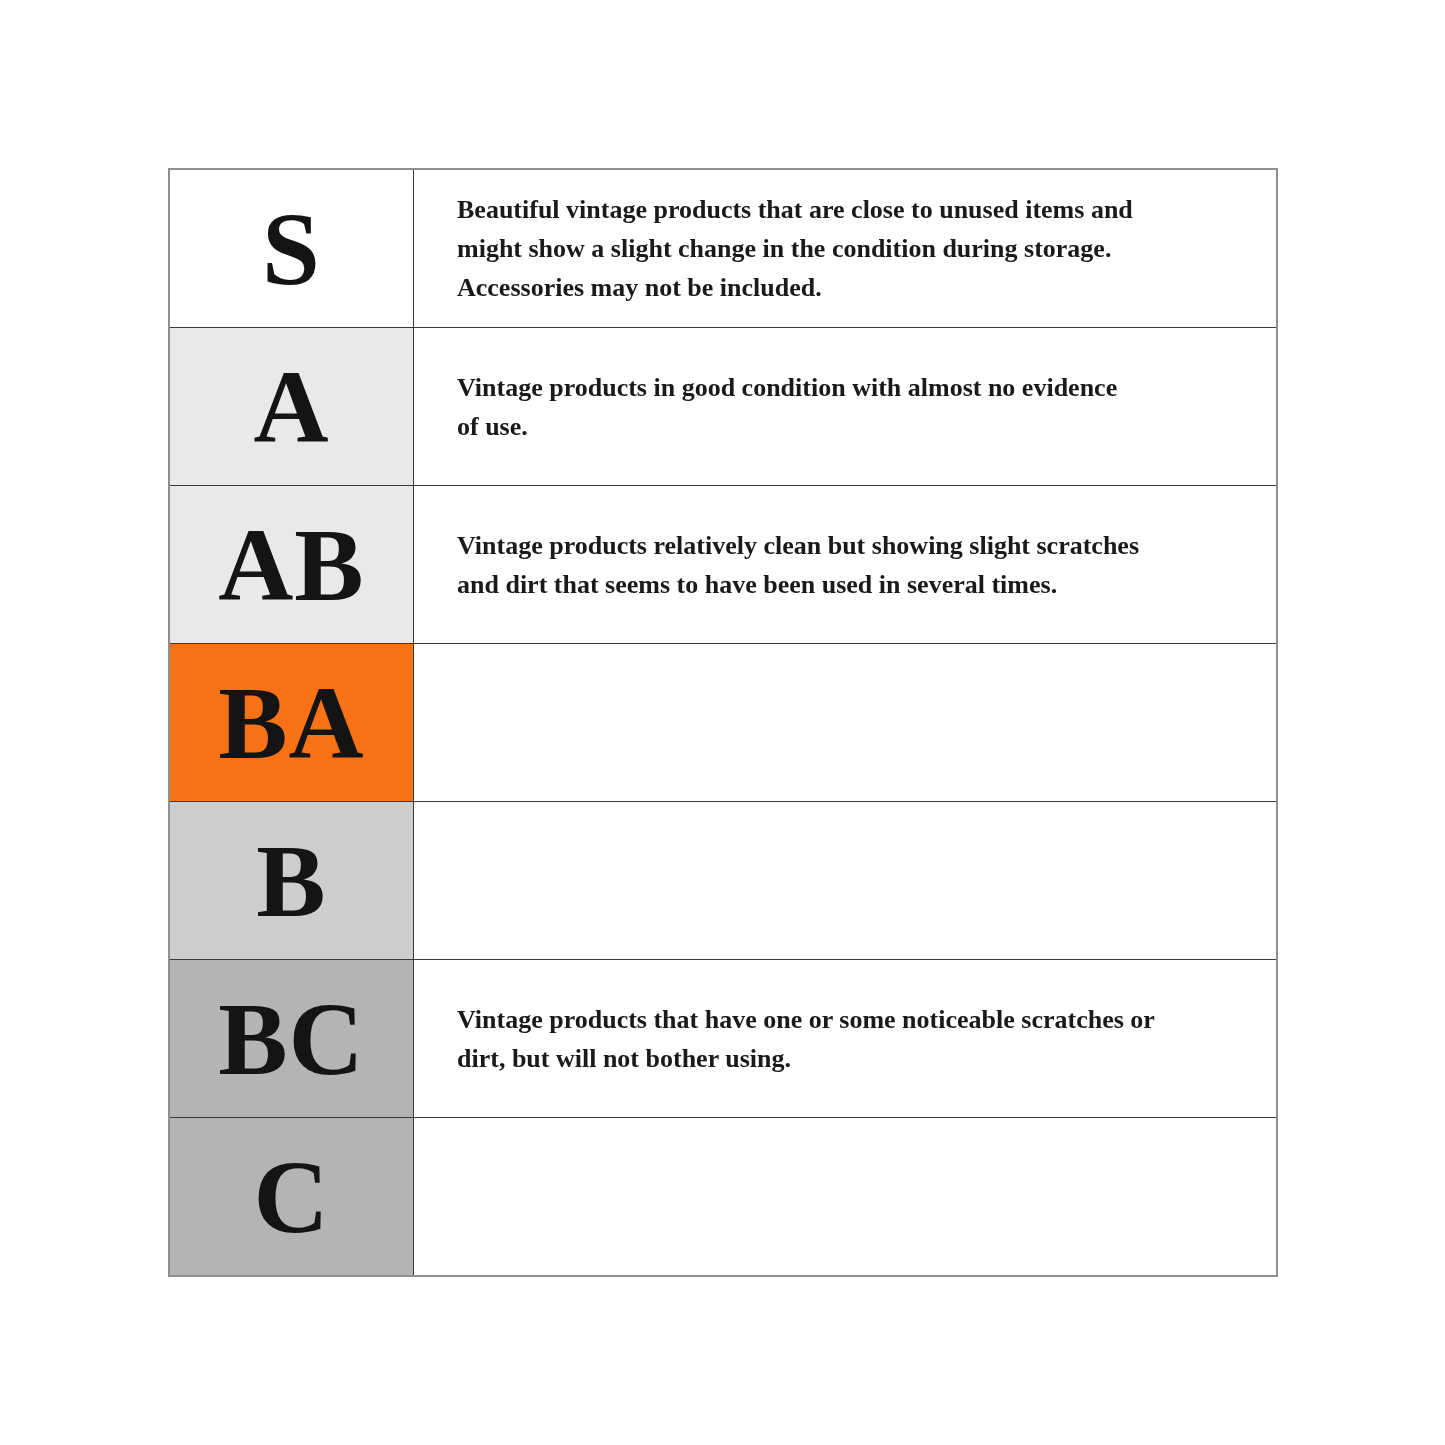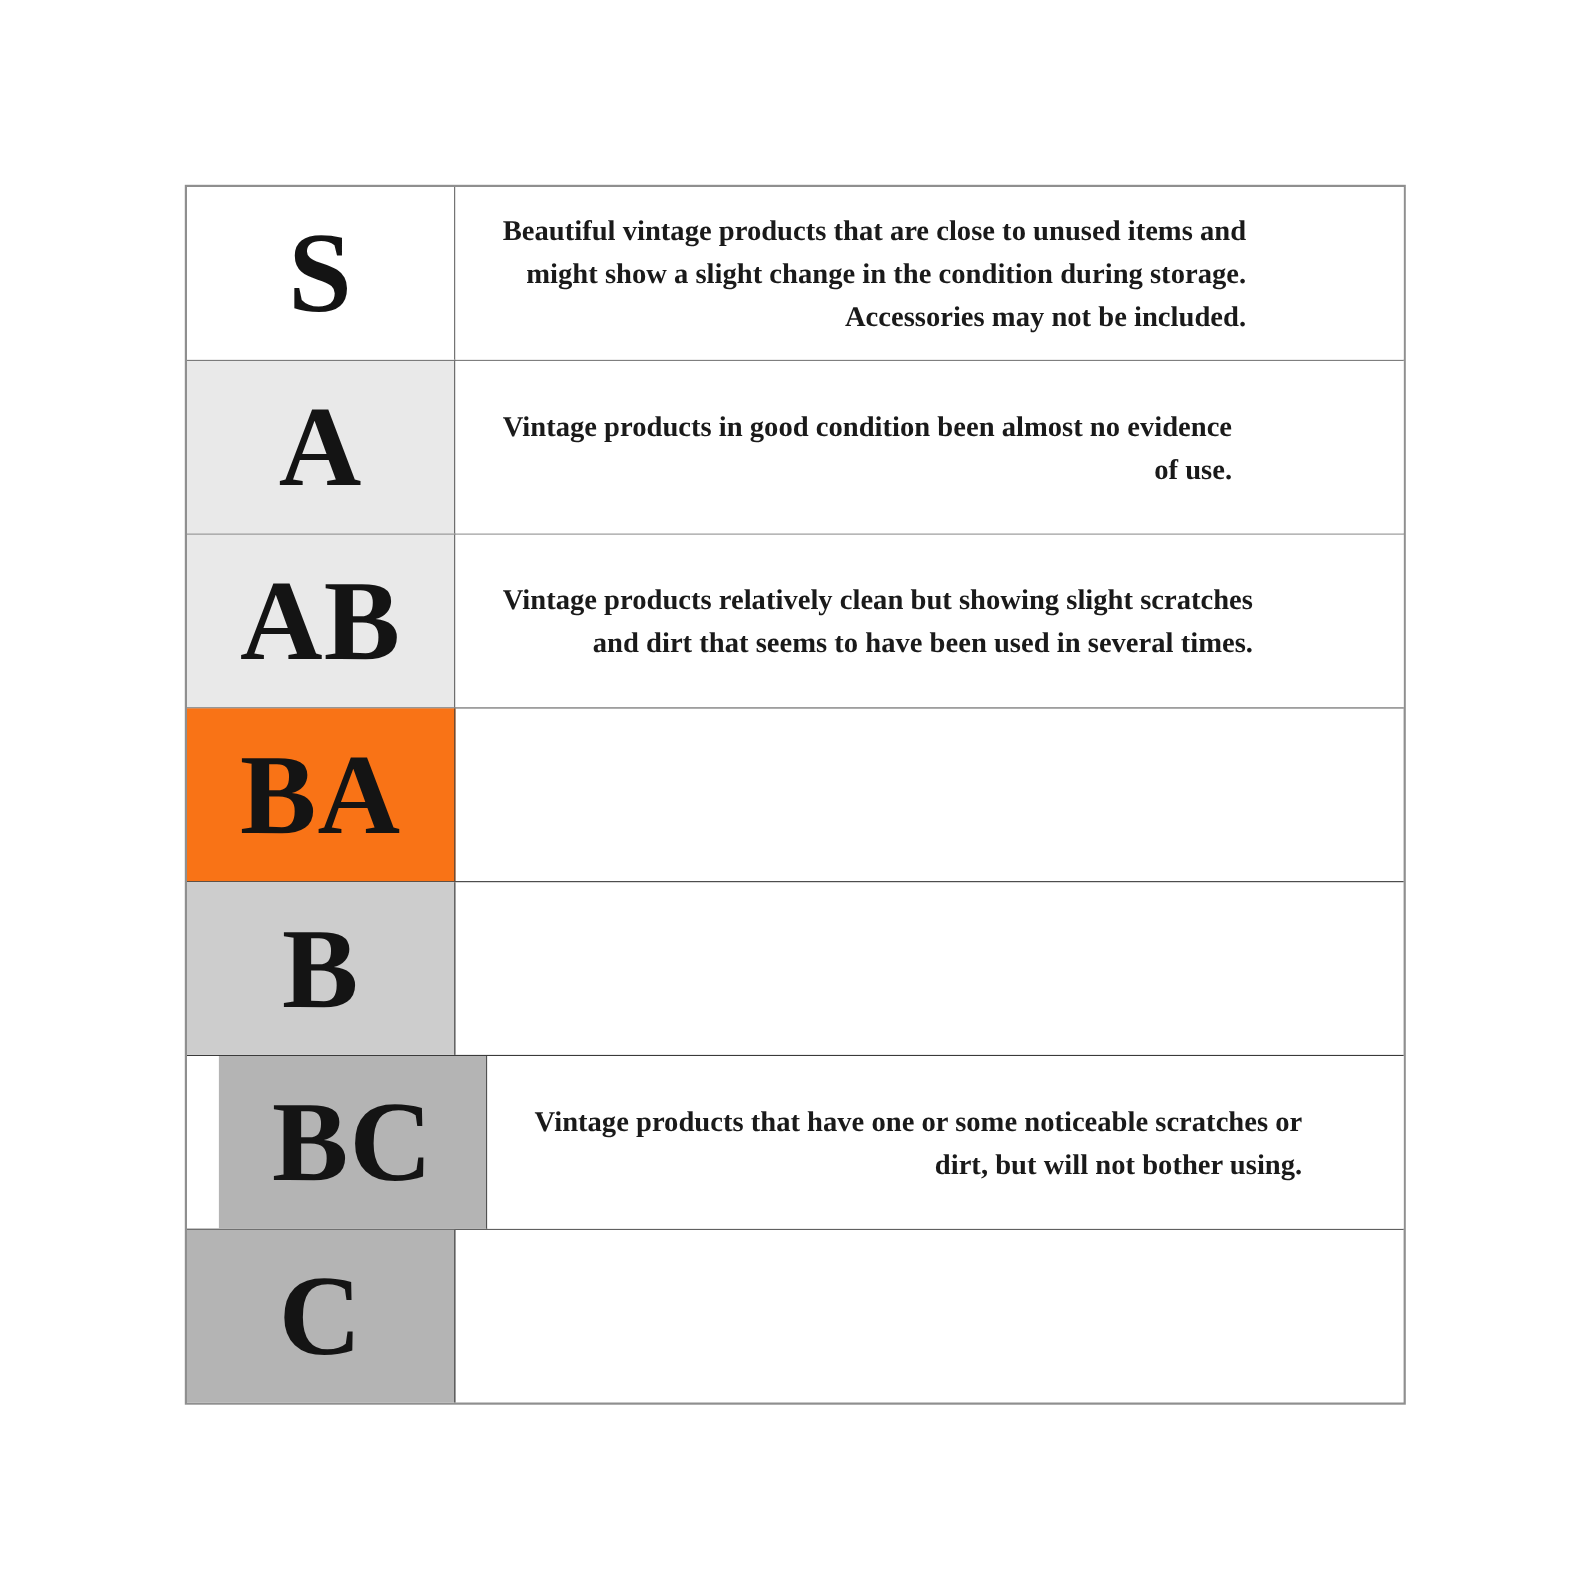--- a/index.html
+++ b/index.html
@@ -45,21 +45,20 @@
     color: #141414;
     letter-spacing: 1px;
   }
   .desc-cell {
     flex: 1 1 auto;
     background: #ffffff;
     display: flex;
     align-items: center;
     box-sizing: border-box;
     padding: 10px 22px 10px 43px;
-    text-align: right;
   }
   .desc-text {
     font-size: 26px;
     font-weight: 600;
     line-height: 1.5;
     color: #1a1a1a;
     white-space: pre-line;
   }
 </style>
 </head>
@@ -72,21 +71,21 @@
     <div class="desc-cell">
       <div class="desc-text">Beautiful vintage products that are close to unused items and
 might show a slight change in the condition during storage.
 Accessories may not be included.</div>
     </div>
   </div>
 
   <div class="row">
     <div class="grade-cell" style="background: rgb(233, 233, 233);">A</div>
     <div class="desc-cell">
-      <div class="desc-text">Vintage products in good condition been almost no evidence
+      <div class="desc-text">Vintage products in good condition with almost no evidence
 of use.</div>
     </div>
   </div>
 
   <div class="row">
     <div class="grade-cell" style="background: rgb(233, 233, 233);">AB</div>
     <div class="desc-cell">
       <div class="desc-text">Vintage products relatively clean but showing slight scratches
 and dirt that seems to have been used in several times.</div>
     </div>
@@ -94,21 +93,21 @@
 
   <div class="row">
     <div class="grade-cell" style="background: #f97316;">BA</div>
   </div>
 
   <div class="row">
     <div class="grade-cell" style="background: rgb(205, 205, 205);">B</div>
   </div>
 
   <div class="row">
-    <div class="grade-cell" style="background: rgb(180, 180, 180); margin-left: 29px;">BC</div>
+    <div class="grade-cell" style="background: rgb(180, 180, 180);">BC</div>
     <div class="desc-cell">
       <div class="desc-text">Vintage products that have one or some noticeable scratches or
 dirt, but will not bother using.</div>
     </div>
   </div>
 
   <div class="row">
     <div class="grade-cell" style="background: rgb(180, 180, 180);">C</div>
   </div>
 

